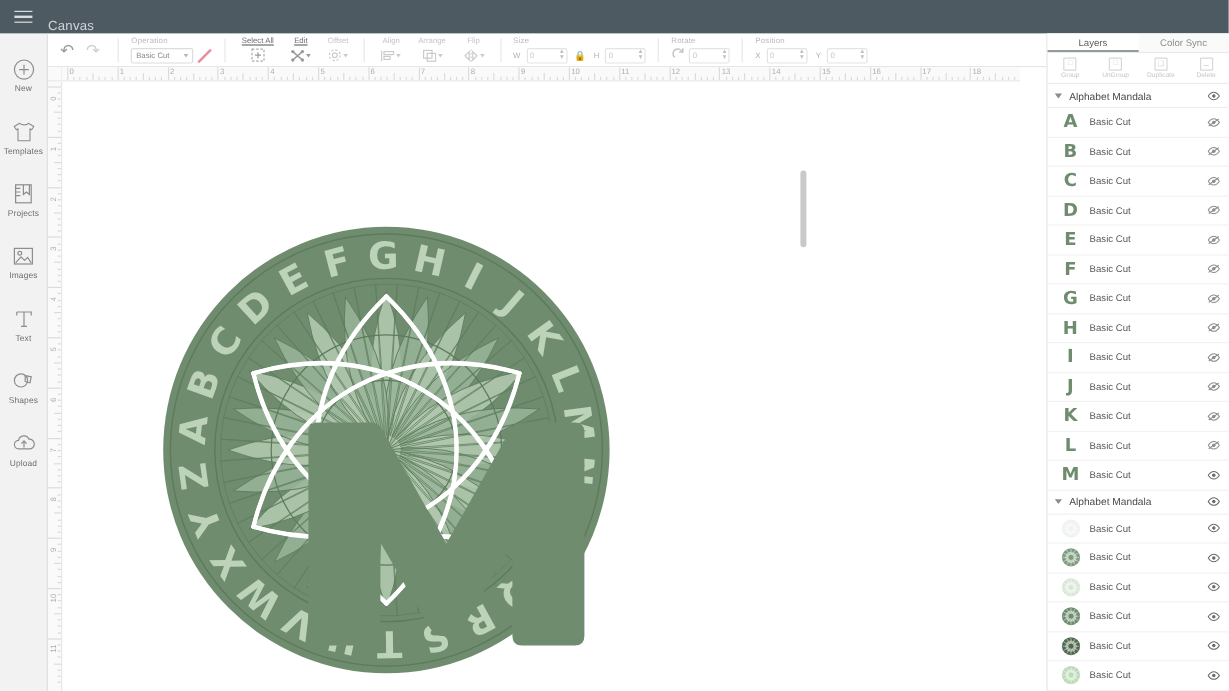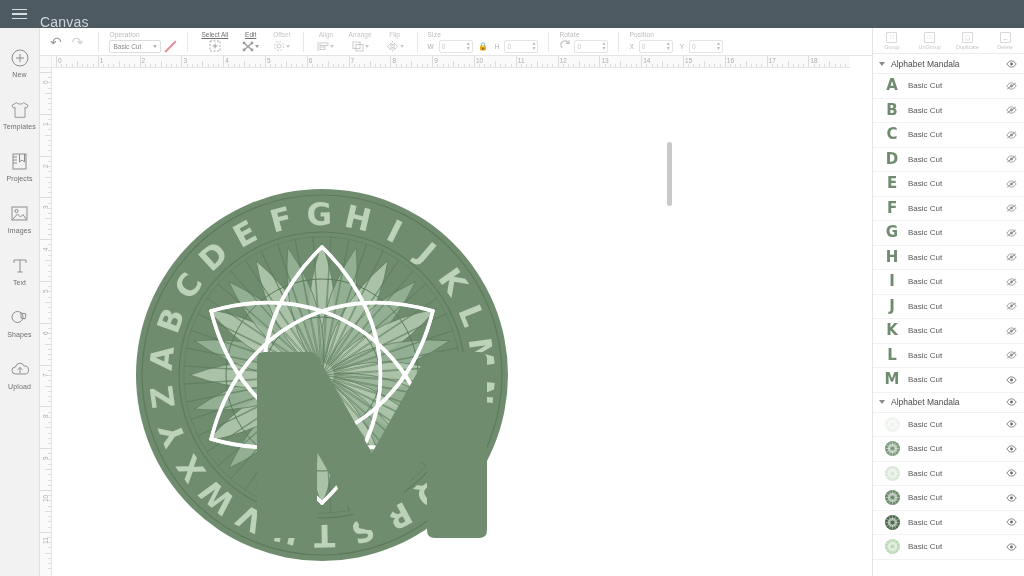--- a/index.html
+++ b/index.html
@@ -14,21 +14,21 @@
   #app { position:relative; width:1024px; height:576px; }
 
   
   .topbar {
     position:absolute; top:0; left:0; width:1024px; height:28px;
     background:#4e5a61; display:flex; align-items:center;
   }
   .hamburger { width:38px; height:28px; display:flex; flex-direction:column;
     justify-content:center; align-items:center; gap:3px; cursor:pointer; }
   .hamburger span { display:block; width:15px; height:1.5px; background:#d8dde0; }
-  .topbar .canvas-label { color:#cfd6da; font-size:14px; margin-left:2px; letter-spacing:.2px;margin-top:16px; }
+  .topbar .canvas-label { color:#cfd6da; font-size:11px; margin-left:2px; letter-spacing:.2px;margin-top:16px; }
   .topbar .doc-title { position:absolute; left:0; right:0; text-align:center;
     color:#e3e8ea; font-size:11px; pointer-events:none; }
   .topbar-right { position:absolute; right:8px; top:0; height:28px;
     display:flex; align-items:center; gap:0; }
   .topbar-right a { color:#cfd6da; font-size:10.5px; text-decoration:none;
     padding:0 9px; cursor:pointer; }
   .topbar-right .divider { color:#7d888f; font-size:10.5px; padding:0 4px; }
   .machine-sel { color:#cfd6da; font-size:10.5px; padding:0 6px 0 12px;
     display:flex; align-items:center; gap:5px; cursor:pointer; }
   .machine-sel .chev { width:0;height:0;border-left:4px solid transparent;
@@ -797,20 +797,24 @@
 
       <g>
         <path d="M205 292 q0-8 8-8 h44 q6 0 9 5 l54 96 54-96 q3-5 9-5 h44 q8 0 8 8 v170 q0 8-8 8 h-44 q-8 0-8-8 v-78 l-41 71 q-4 7-10 7 h-8 q-6 0-10-7 l-41-71 v78 q0 8-8 8 h-44 q-8 0-8-8 z" fill="#6f8c6f"></path>
       </g>
     </svg>
     <div class="vscroll"></div>
   </div>
 
   <div class="panel">
 
+    <div class="panel-tabs">
+      <div class="ptab active">Layers</div>
+      <div class="ptab">Color Sync</div>
+    </div>
 
     <div class="panel-ops">
       <div class="pop">
         <span class="pi">□</span>
         <span class="pl">Group</span>
       </div>
       <div class="pop">
         <span class="pi">□</span>
         <span class="pl">UnGroup</span>
       </div>

